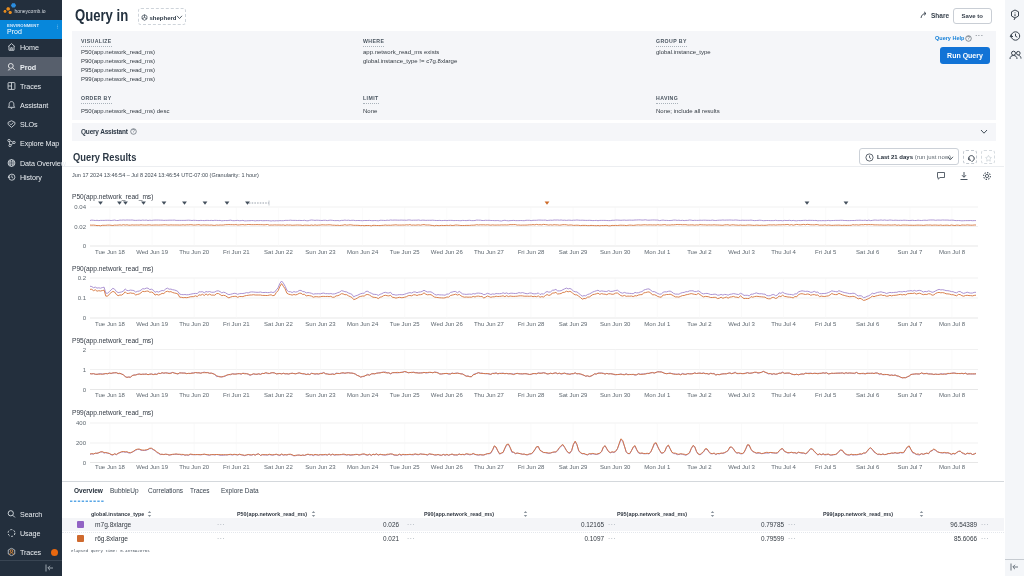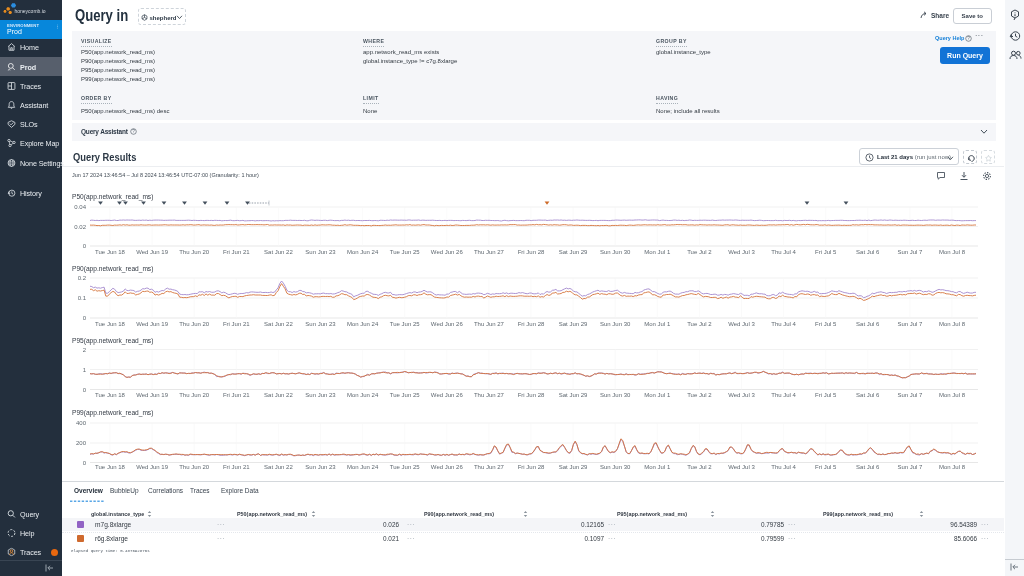--- a/index.html
+++ b/index.html
@@ -495,41 +495,41 @@
         <path d="M3.4,2.7 L6.5,4 M6.8,5.4 L4.3,7 M2.5,3.5 L3.1,6.5" stroke="#dde3e8" fill="none" stroke-width="0.8"></path>
       </svg>
       <div class="tx">Explore Map</div>
     </div>
   <div class="nav" style="top:153.1px">
       <svg class="ic" viewBox="0 0 10 10" width="10" height="10">
         <circle cx="5" cy="5" r="3.8" stroke="#dde3e8" fill="none" stroke-width="0.9"></circle>
         <ellipse cx="5" cy="5" rx="1.7" ry="3.8" stroke="#dde3e8" fill="none" stroke-width="0.8"></ellipse>
         <path d="M1.4,3.8 L8.6,3.8 M1.4,6.2 L8.6,6.2" stroke="#dde3e8" fill="none" stroke-width="0.8"></path>
       </svg>
-      <div class="tx">None Settings</div>
-    </div>
-  <div class="nav" style="top:183px">
+      <div class="tx">Data Overview</div>
+    </div>
+  <div class="nav" style="top:167px">
       <svg class="ic" viewBox="0 0 10 10" width="10" height="10">
         <circle cx="5.4" cy="5.2" r="3.4" stroke="#dde3e8" fill="none" stroke-width="0.9"></circle>
         <path d="M5.4,3.2 L5.4,5.4 L7,6.3 M2.1,3.4 L1.4,5.6 L3.6,5.2" stroke="#dde3e8" fill="none" stroke-width="0.9"></path>
       </svg>
       <div class="tx">History</div>
     </div>
   <div class="nav" style="top:504.4px">
       <svg class="ic" viewBox="0 0 10 10" width="10" height="10">
         <circle cx="4.2" cy="4.2" r="2.9" stroke="#dde3e8" fill="none" stroke-width="1"></circle>
         <path d="M6.4,6.4 L8.8,8.8" stroke="#dde3e8" fill="none" stroke-width="1"></path>
       </svg>
-      <div class="tx">Query</div>
+      <div class="tx">Search</div>
     </div>
   <div class="nav" style="top:523.6px">
       <svg class="ic" viewBox="0 0 10 10" width="10" height="10">
         <circle cx="5" cy="5" r="3.8" stroke="#dde3e8" fill="none" stroke-width="1" stroke-dasharray="2.4,1.6"></circle>
       </svg>
-      <div class="tx">Help</div>
+      <div class="tx">Usage</div>
     </div>
   <div class="nav" style="top:542.8px">
       <svg class="ic" viewBox="0 0 10 10" width="10" height="10">
         <path d="M5,0.8 L8.6,2.8 L8.6,7.2 L5,9.2 L1.4,7.2 L1.4,2.8 Z" stroke="#dde3e8" fill="none" stroke-width="0.8"></path>
         <circle cx="5" cy="4" r="1.4" stroke="#e8903c" fill="none" stroke-width="0.9"></circle>
         <path d="M2.8,8 C3,6.4 4,5.8 5,5.8 C6,5.8 7,6.4 7.2,8" stroke="#e8903c" fill="none" stroke-width="0.9"></path>
       </svg>
       <div class="tx">Traces</div>
       <div style="position:absolute;right:4px;top:6px;width:7px;height:7px;border-radius:50%;background:#e8680f"></div>
     </div>

